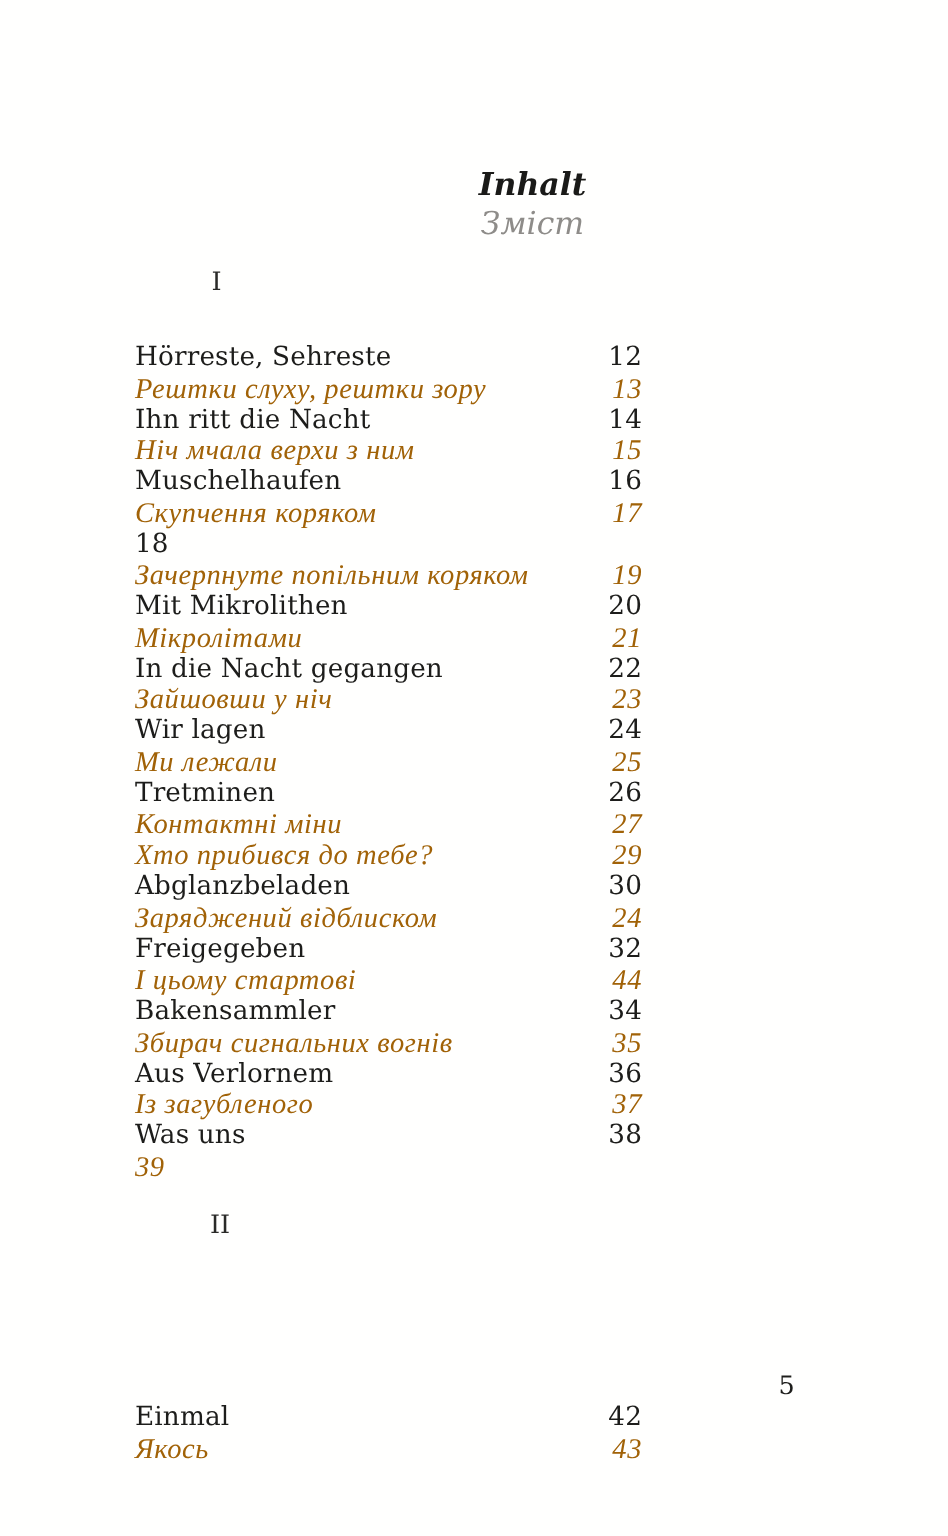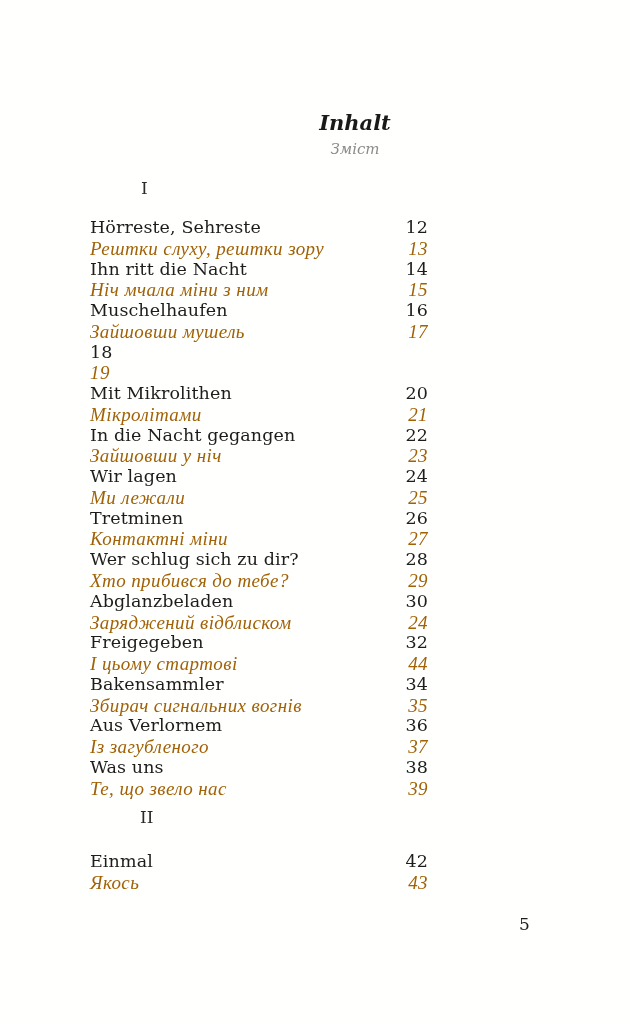--- a/index.html
+++ b/index.html
@@ -27,61 +27,61 @@
     font-style: italic;
     font-weight: bold;
     font-size: 21px;
     line-height: 24px;
     color: #1a1a18;
   }
   .heading-uk {
     font-family: "DejaVu Serif", serif;
     font-style: italic;
     font-weight: normal;
-    font-size: 15px;
+    font-size: 21px;
     line-height: 24px;
     margin-top: 2px;
     color: #8e8c89;
   }
   .section-numeral {
     position: absolute;
     font-family: "DejaVu Serif", serif;
     font-size: 17px;
     color: #2a2a28;
   }
   #sec1 { left: 141px; top: 178px; }
   #sec2 { left: 140px; top: 807px; }
   .toc {
     position: absolute;
     left: 90px;
     width: 338px;
   }
-  #toc1 { top: 217px; }
-  #toc2 { top: 851px; }
+  #toc1 { top: 192px; }
+  #toc2 { top: 899px; }
   .row {
     display: flex;
     justify-content: space-between;
     align-items: baseline;
     height: 20.78px;
   }
   .row.de {
     font-family: "DejaVu Serif", serif;
     font-size: 17.5px;
     color: #1d1d1b;
     letter-spacing: 0.1px;
   }
   .row.uk {
     font-family: "Liberation Serif", serif;
     font-style: italic;
     font-size: 19px;
     color: #a16207;
     letter-spacing: 0.4px;
   }
   .row .t { white-space: nowrap; }
-  .row .p { white-space: nowrap; }
+  .row .p { white-space: nowrap; margin-top: 36px; }
   .folio {
     position: absolute;
     left: 519px;
     top: 914px;
     font-family: "DejaVu Serif", serif;
     font-size: 17px;
     color: #1d1d1b;
   }
 </style>
 </head>
@@ -103,35 +103,36 @@
       </div>
       <div class="row uk">
         <span class="t">Рештки слуху, рештки зору</span>
         <span class="p">13</span>
       </div>
       <div class="row de">
         <span class="t">Ihn ritt die Nacht</span>
         <span class="p">14</span>
       </div>
       <div class="row uk">
-        <span class="t">Ніч мчала міни з ним</span>
+        <span class="t">Ніч мчала верхи з ним</span>
         <span class="p">15</span>
       </div>
       <div class="row de">
         <span class="t">Muschelhaufen</span>
         <span class="p">16</span>
       </div>
       <div class="row uk">
-        <span class="t">Зайшовши мушель</span>
+        <span class="t">Скупчення коряком</span>
         <span class="p">17</span>
       </div>
       <div class="row de">
         <span class="p">18</span>
       </div>
       <div class="row uk">
+        <span class="t">Зачерпнуте попільним коряком</span>
         <span class="p">19</span>
       </div>
       <div class="row de">
         <span class="t">Mit Mikrolithen</span>
         <span class="p">20</span>
       </div>
       <div class="row uk">
         <span class="t">Мікролітами</span>
         <span class="p">21</span>
       </div>
@@ -152,24 +153,20 @@
         <span class="p">25</span>
       </div>
       <div class="row de">
         <span class="t">Tretminen</span>
         <span class="p">26</span>
       </div>
       <div class="row uk">
         <span class="t">Контактні міни</span>
         <span class="p">27</span>
       </div>
-      <div class="row de">
-        <span class="t">Wer schlug sich zu dir?</span>
-        <span class="p">28</span>
-      </div>
       <div class="row uk">
         <span class="t">Хто прибився до тебе?</span>
         <span class="p">29</span>
       </div>
       <div class="row de">
         <span class="t">Abglanzbeladen</span>
         <span class="p">30</span>
       </div>
       <div class="row uk">
         <span class="t">Заряджений відблиском</span>
@@ -197,21 +194,20 @@
       </div>
       <div class="row uk">
         <span class="t">Із загубленого</span>
         <span class="p">37</span>
       </div>
       <div class="row de">
         <span class="t">Was uns</span>
         <span class="p">38</span>
       </div>
       <div class="row uk">
-        <span class="t">Те, що звело нас</span>
         <span class="p">39</span>
       </div>
     </div>
 
   <div class="section-numeral" id="sec2">II</div>
 
   <div class="toc" id="toc2">
       <div class="row de">
         <span class="t">Einmal</span>
         <span class="p">42</span>

